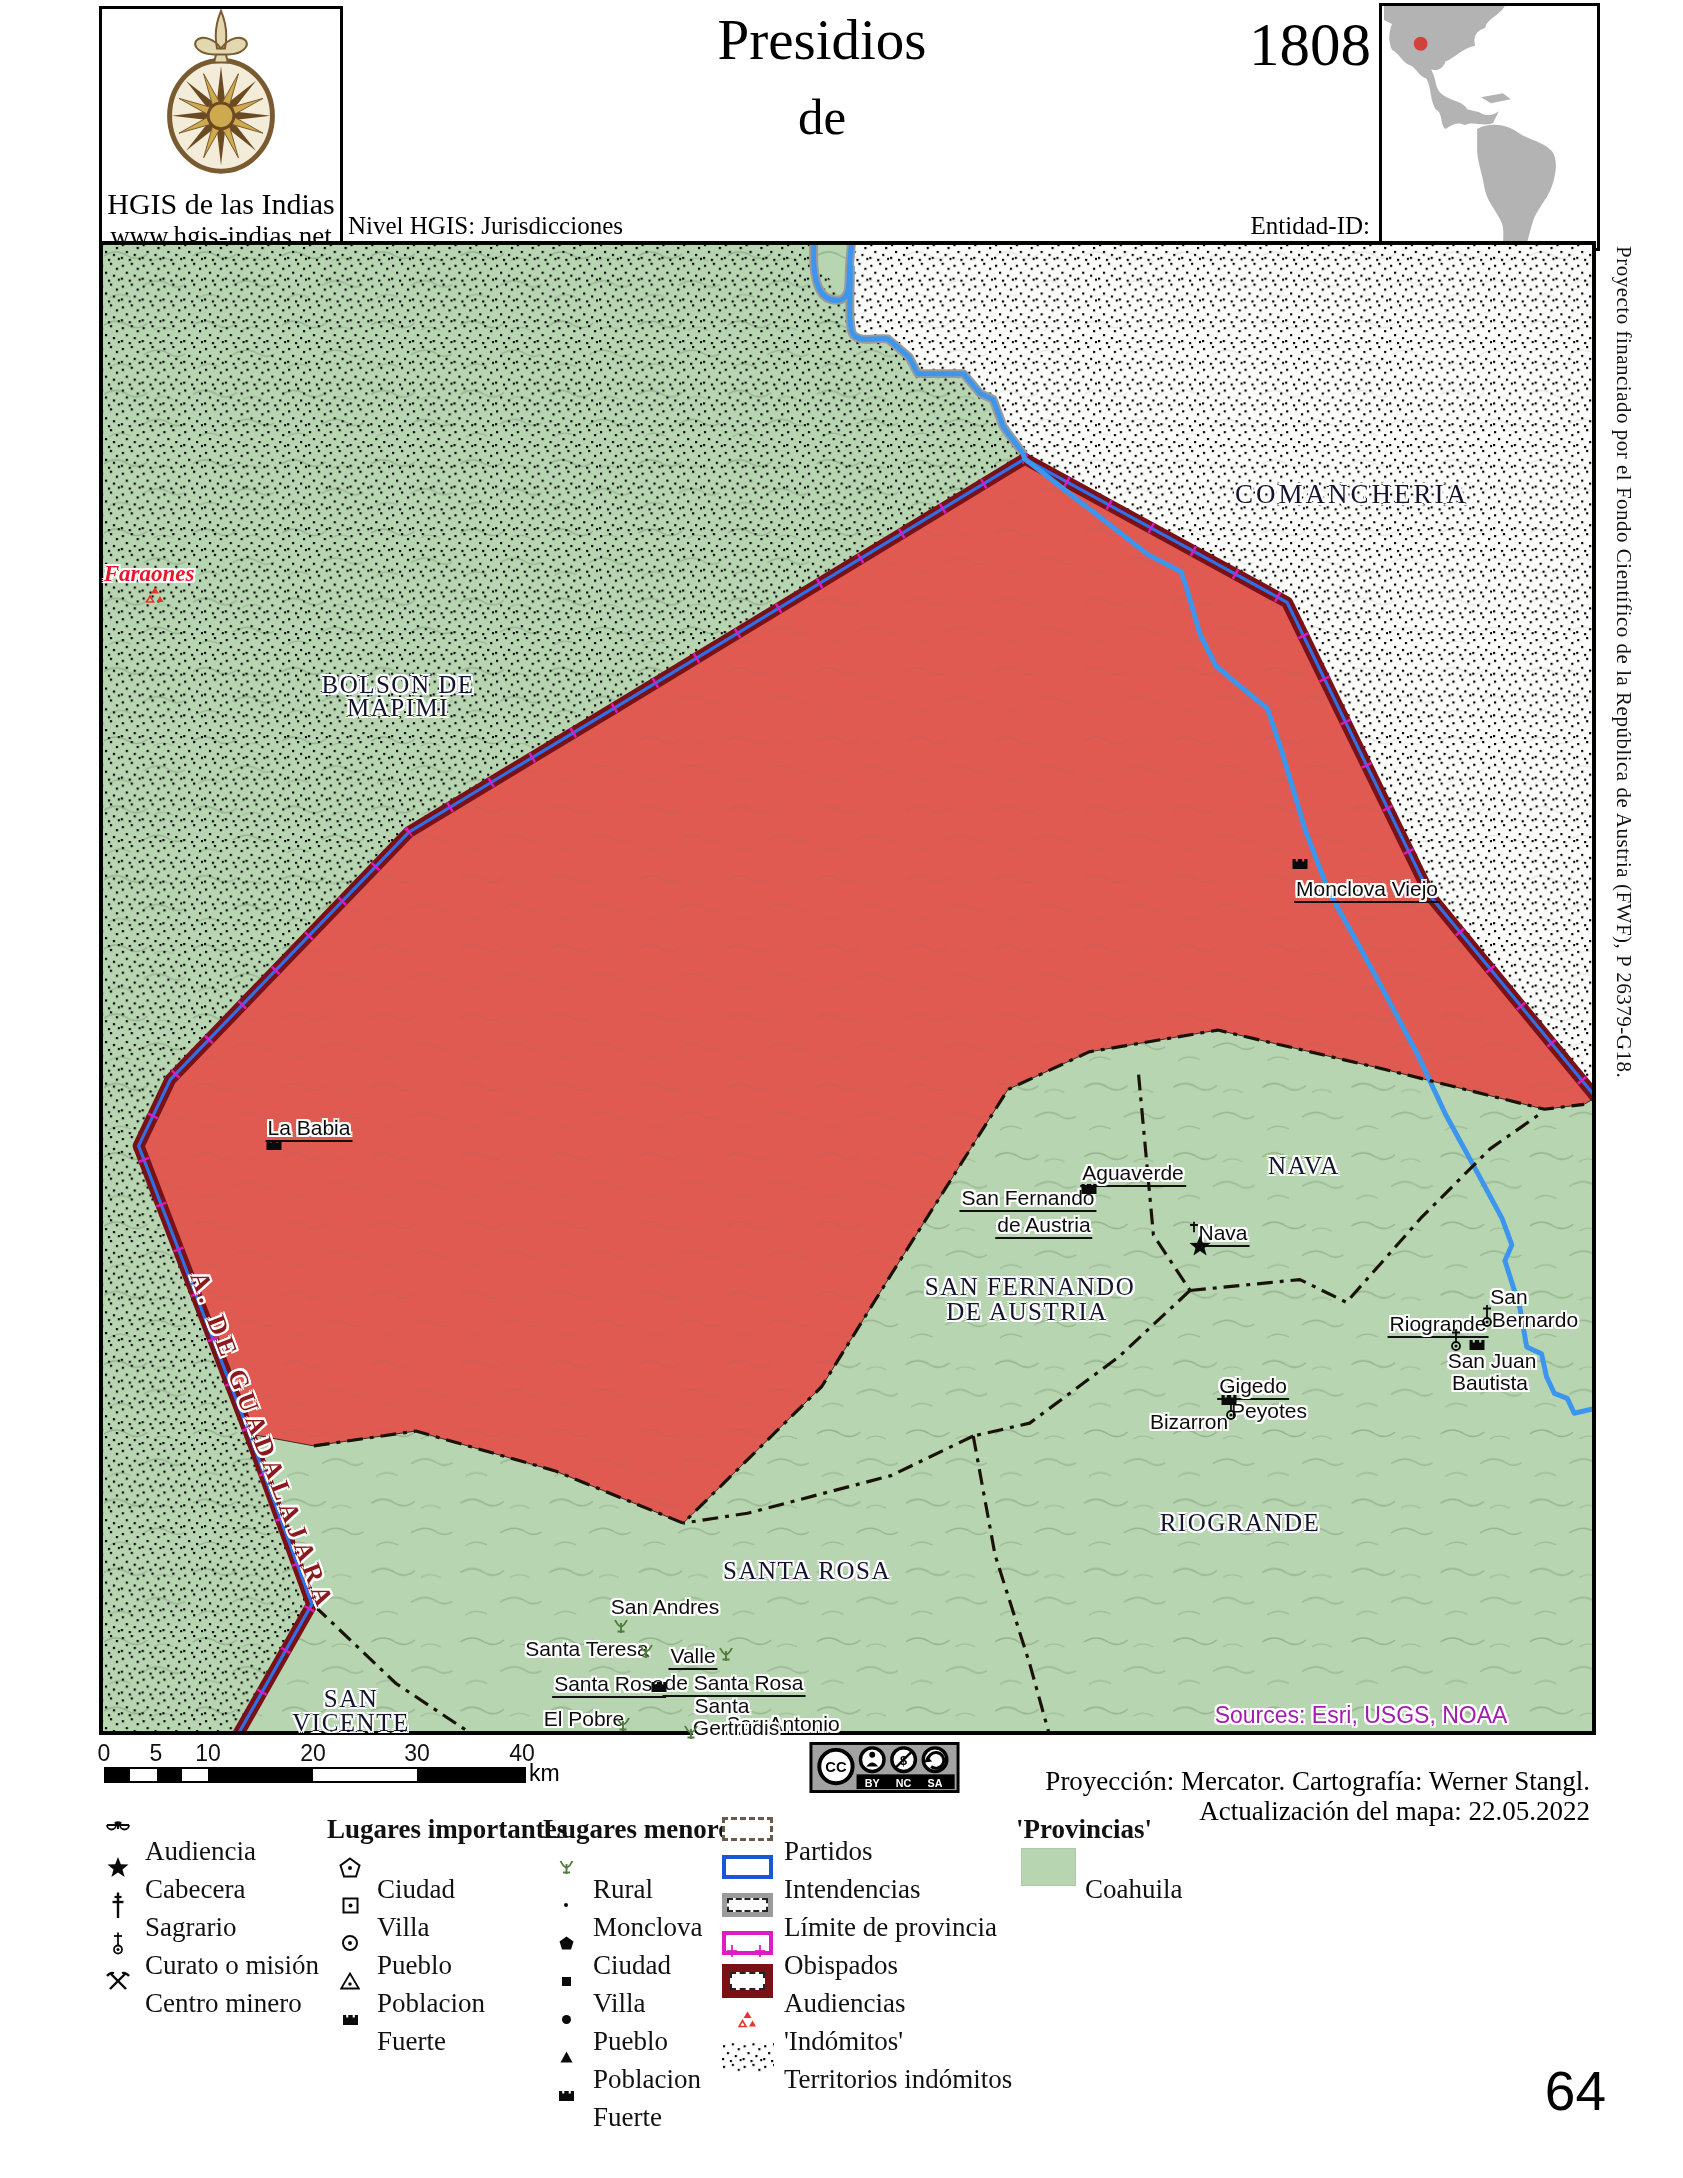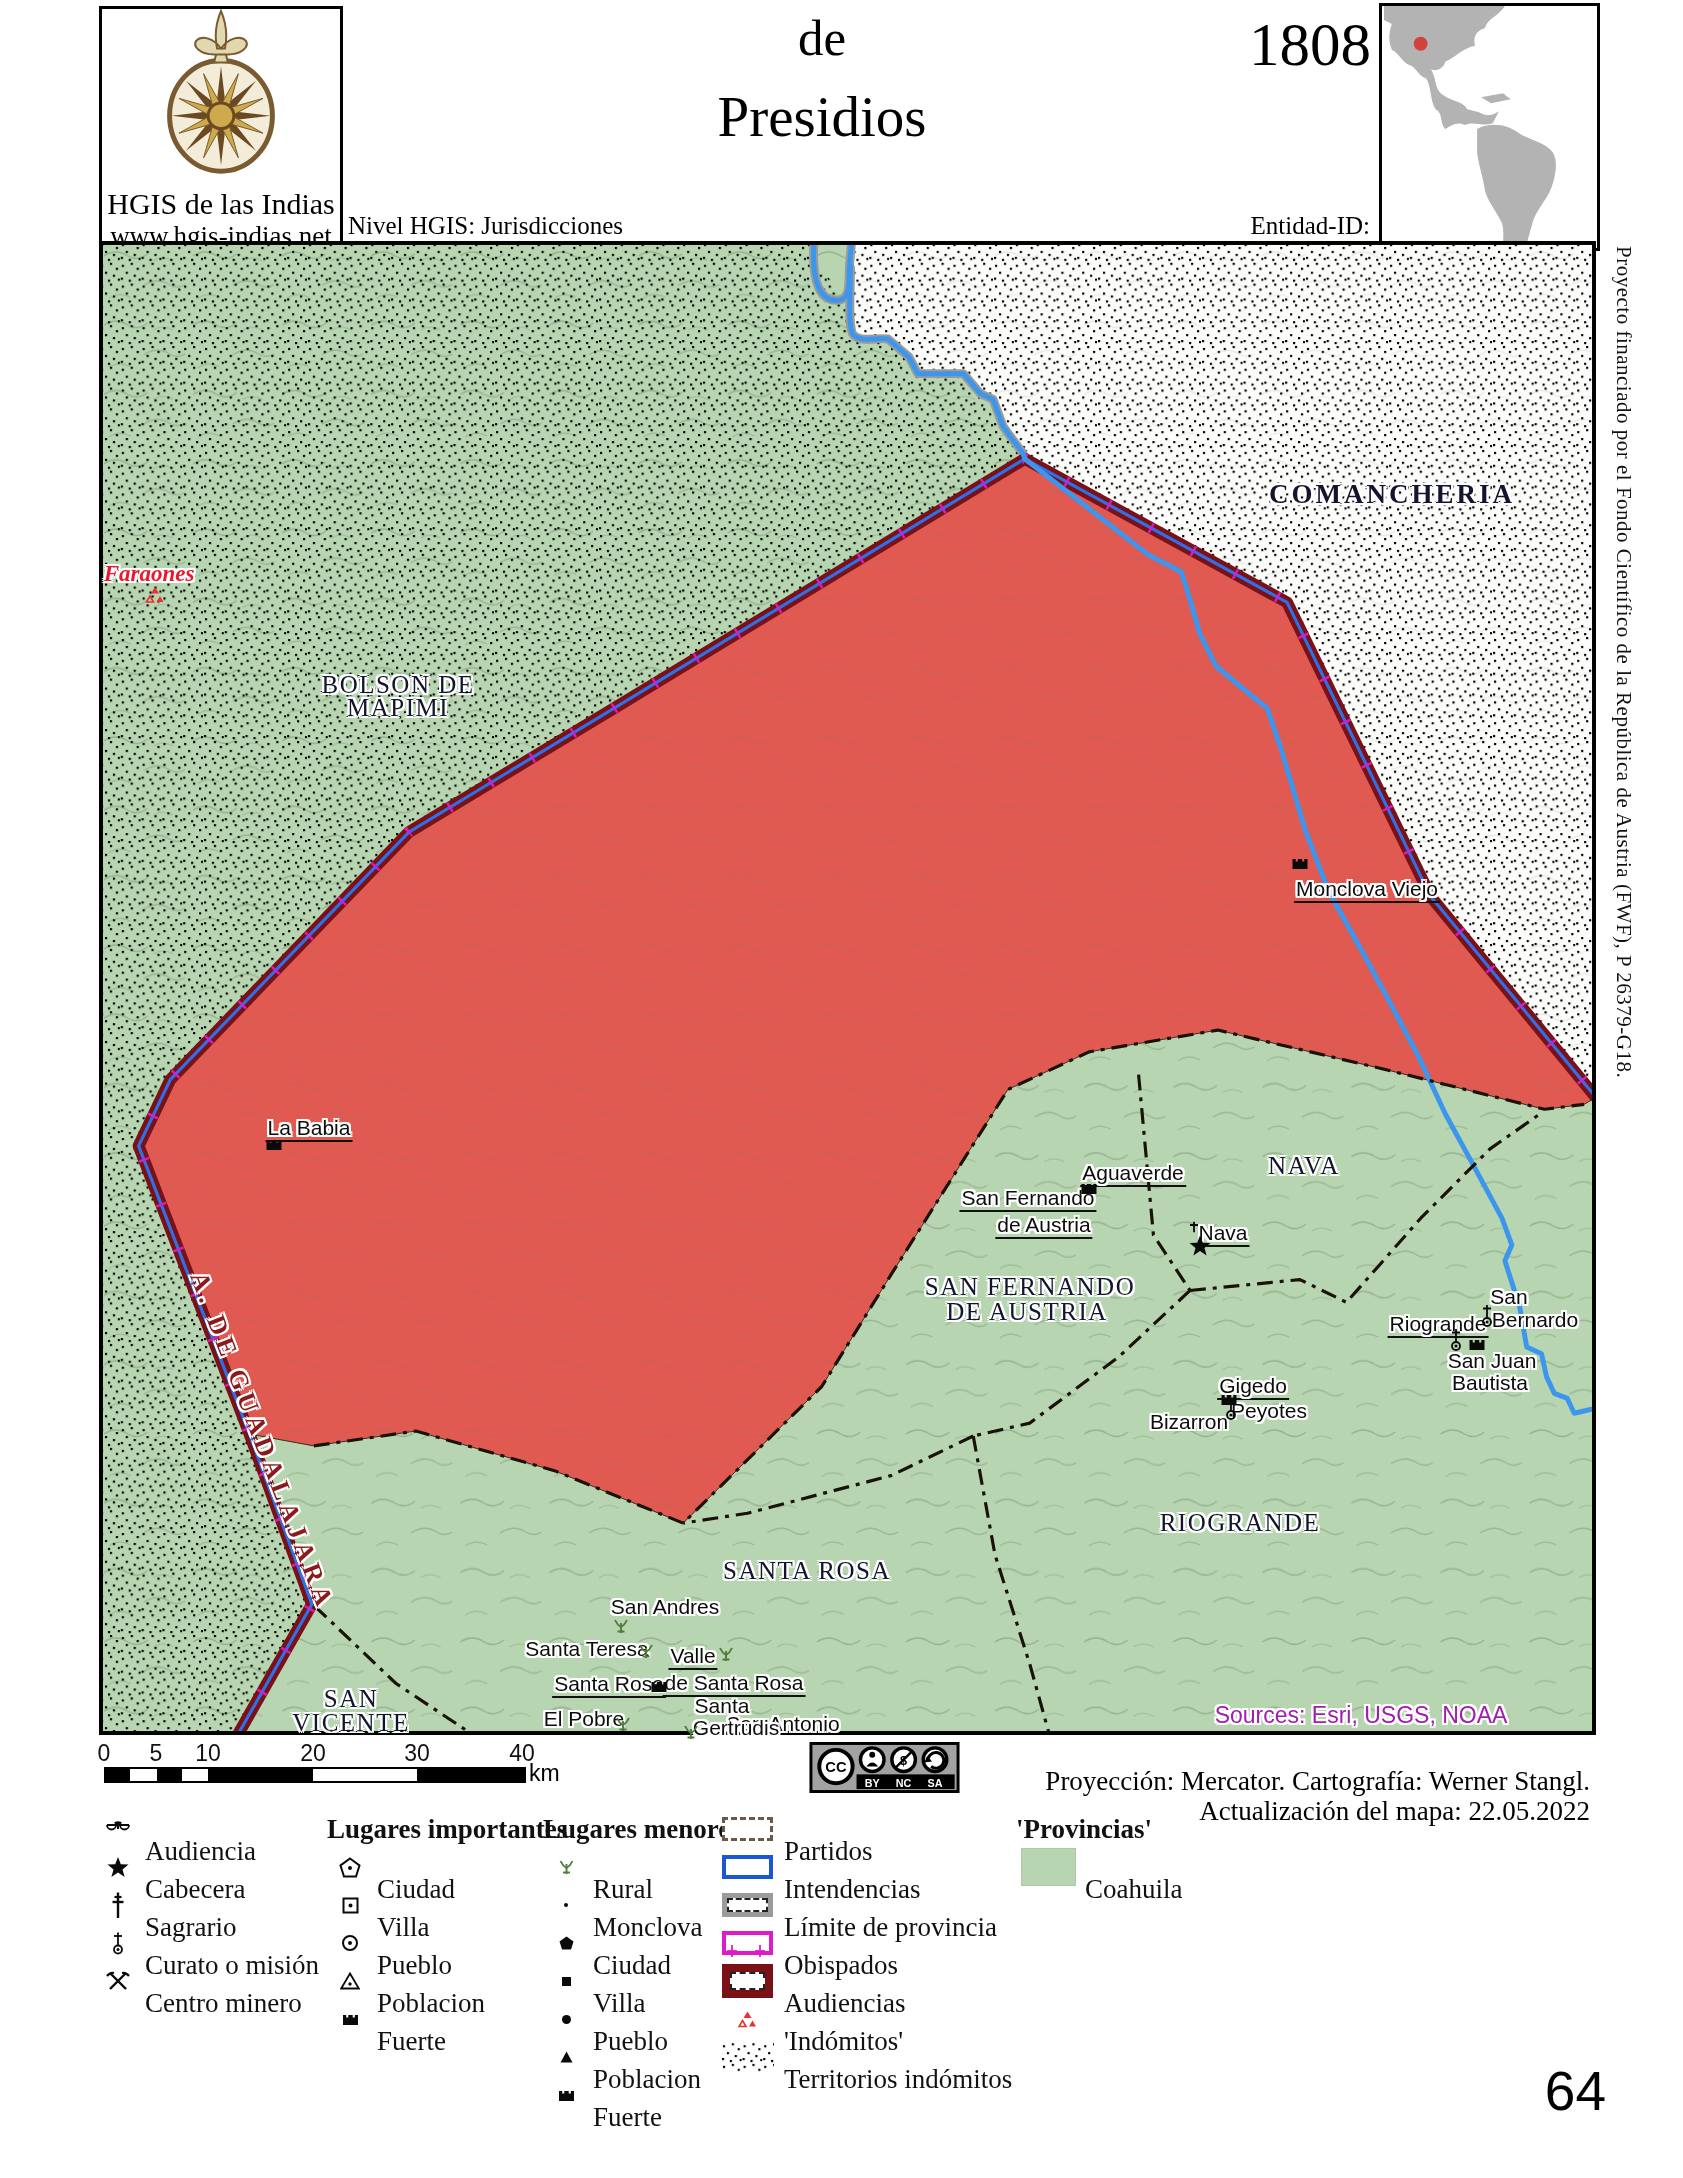--- a/index.html
+++ b/index.html
@@ -72,22 +72,22 @@
         <polygon points="117.0,58.0 121.6,96.9 152.4,72.6 128.1,103.4 167.0,108.0 128.1,112.6 152.4,143.4 121.6,119.1 117.0,158.0 112.4,119.1 81.6,143.4 105.9,112.6 67.0,108.0 105.9,103.4 81.6,72.6 112.4,96.9" fill="#6b4a22"></polygon>
         <polygon points="134.6,65.5 124.8,100.2 159.5,90.4 128.0,108.0 159.5,125.6 124.8,115.8 134.6,150.5 117.0,119.0 99.4,150.5 109.2,115.8 74.5,125.6 106.0,108.0 74.5,90.4 109.2,100.2 99.4,65.5 117.0,97.0" fill="#cfa94e" stroke="#7a5a30" stroke-width="1"></polygon>
         <circle cx="117" cy="108" r="13" fill="#cfa94e" stroke="#6b4a22" stroke-width="3"></circle>
         <path d="M117,2 C112,14 110,26 113,40 L121,40 C124,26 122,14 117,2 Z M117,40 C110,30 98,26 92,32 C88,38 96,46 110,46 L124,46 C138,46 146,38 142,32 C136,26 124,30 117,40 Z M112,46 l10,0 2,8 -14,0 z" fill="#e2d8b0" stroke="#7a5a30" stroke-width="2"></path>
       </svg></div>
   <div id="logo-title">HGIS de las Indias</div>
   <div id="logo-url">www.hgis-indias.net</div>
 </div>
 
 <div class="abs" id="title-block">
+  <div id="title-l1">Presidios</div>
   <div id="title-l2">de</div>
-  <div id="title-l1">Presidios</div>
 </div>
 
 <div class="abs" id="year">1808</div>
 <div class="abs" id="nivel">Nivel HGIS: Jurisdicciones</div>
 <div class="abs" id="entidad">Entidad-ID: JUGDCOPR</div>
 
 <div class="abs" id="inset-box">
   <svg width="215" height="242" viewBox="0 0 217 244">
     <path fill="#b3b3b3" d="M2,0 H124 C118,10 106,13 104,22 C94,25 92,32 94,40 C80,43 74,52 64,56 C62,63 56,66 50,64 L45,73 C37,71 35,63 29,60 C20,57 18,48 10,44 C6,35 7,26 10,18 L2,14 Z"></path>
     <path fill="#b3b3b3" d="M48,62 C56,72 52,84 62,90 C70,96 82,96 86,104 L98,107 C106,112 112,110 118,106 L112,118 C102,122 92,116 84,120 C76,116 70,120 64,124 C58,118 62,108 54,104 C48,94 50,80 44,72 Z"></path>
@@ -148,21 +148,21 @@
       <path d="M883,1207 L800,1247 655,1285 590,1295"></path>
       <path d="M883,1207 L905,1327 940,1437 960,1509"></path>
       <path d="M218,1379 L300,1457 378,1509"></path>
     </g>
 
     <rect x="2" y="2" width="1508" height="1505" fill="none" stroke="#000" stroke-width="4"></rect>
   </svg>
   <div id="label-layer">
       <div class="mlbl halo lbl-region" style="left: 299px; top: 444px;"><span>BOLSON DE</span></div>
       <div class="mlbl halo lbl-region" style="left: 299px; top: 467px;"><span>MAPIMI</span></div>
-      <div class="mlbl halo lbl-region-big" style="left: 1293px; top: 253px; font-weight: bold;"><span>COMANCHERIA</span></div>
+      <div class="mlbl halo lbl-region-big" style="left: 1253px; top: 253px;"><span>COMANCHERIA</span></div>
       <div class="mlbl halo lbl-region" style="left: 1205px; top: 925px;"><span>NAVA</span></div>
       <div class="mlbl halo lbl-region" style="left: 931px; top: 1046px;"><span>SAN FERNANDO</span></div>
       <div class="mlbl halo lbl-region" style="left: 928px; top: 1071px;"><span>DE AUSTRIA</span></div>
       <div class="mlbl halo lbl-region" style="left: 708px; top: 1330px;"><span>SANTA ROSA</span></div>
       <div class="mlbl halo lbl-region" style="left: 1141px; top: 1282px;"><span>RIOGRANDE</span></div>
       <div class="mlbl halo lbl-region" style="left: 252px; top: 1458px;"><span>SAN</span></div>
       <div class="mlbl halo lbl-region" style="left: 252px; top: 1482px;"><span>VICENTE</span></div>
       <div class="mlbl halo lbl-red" style="left: 50px; top: 333px;"><span>Faraones</span></div>
       <div class="mlbl halo lbl-guad" style="left: 163px; top: 1200px; transform: translate(-50%, -50%) rotate(69deg);"><span>A. DE GUADALAJARA</span></div>
       <div class="mlbl halo lbl-place" style="left: 1268px; top: 606px; margin-top: 42px;"><span class="u">Monclova Viejo</span></div>

